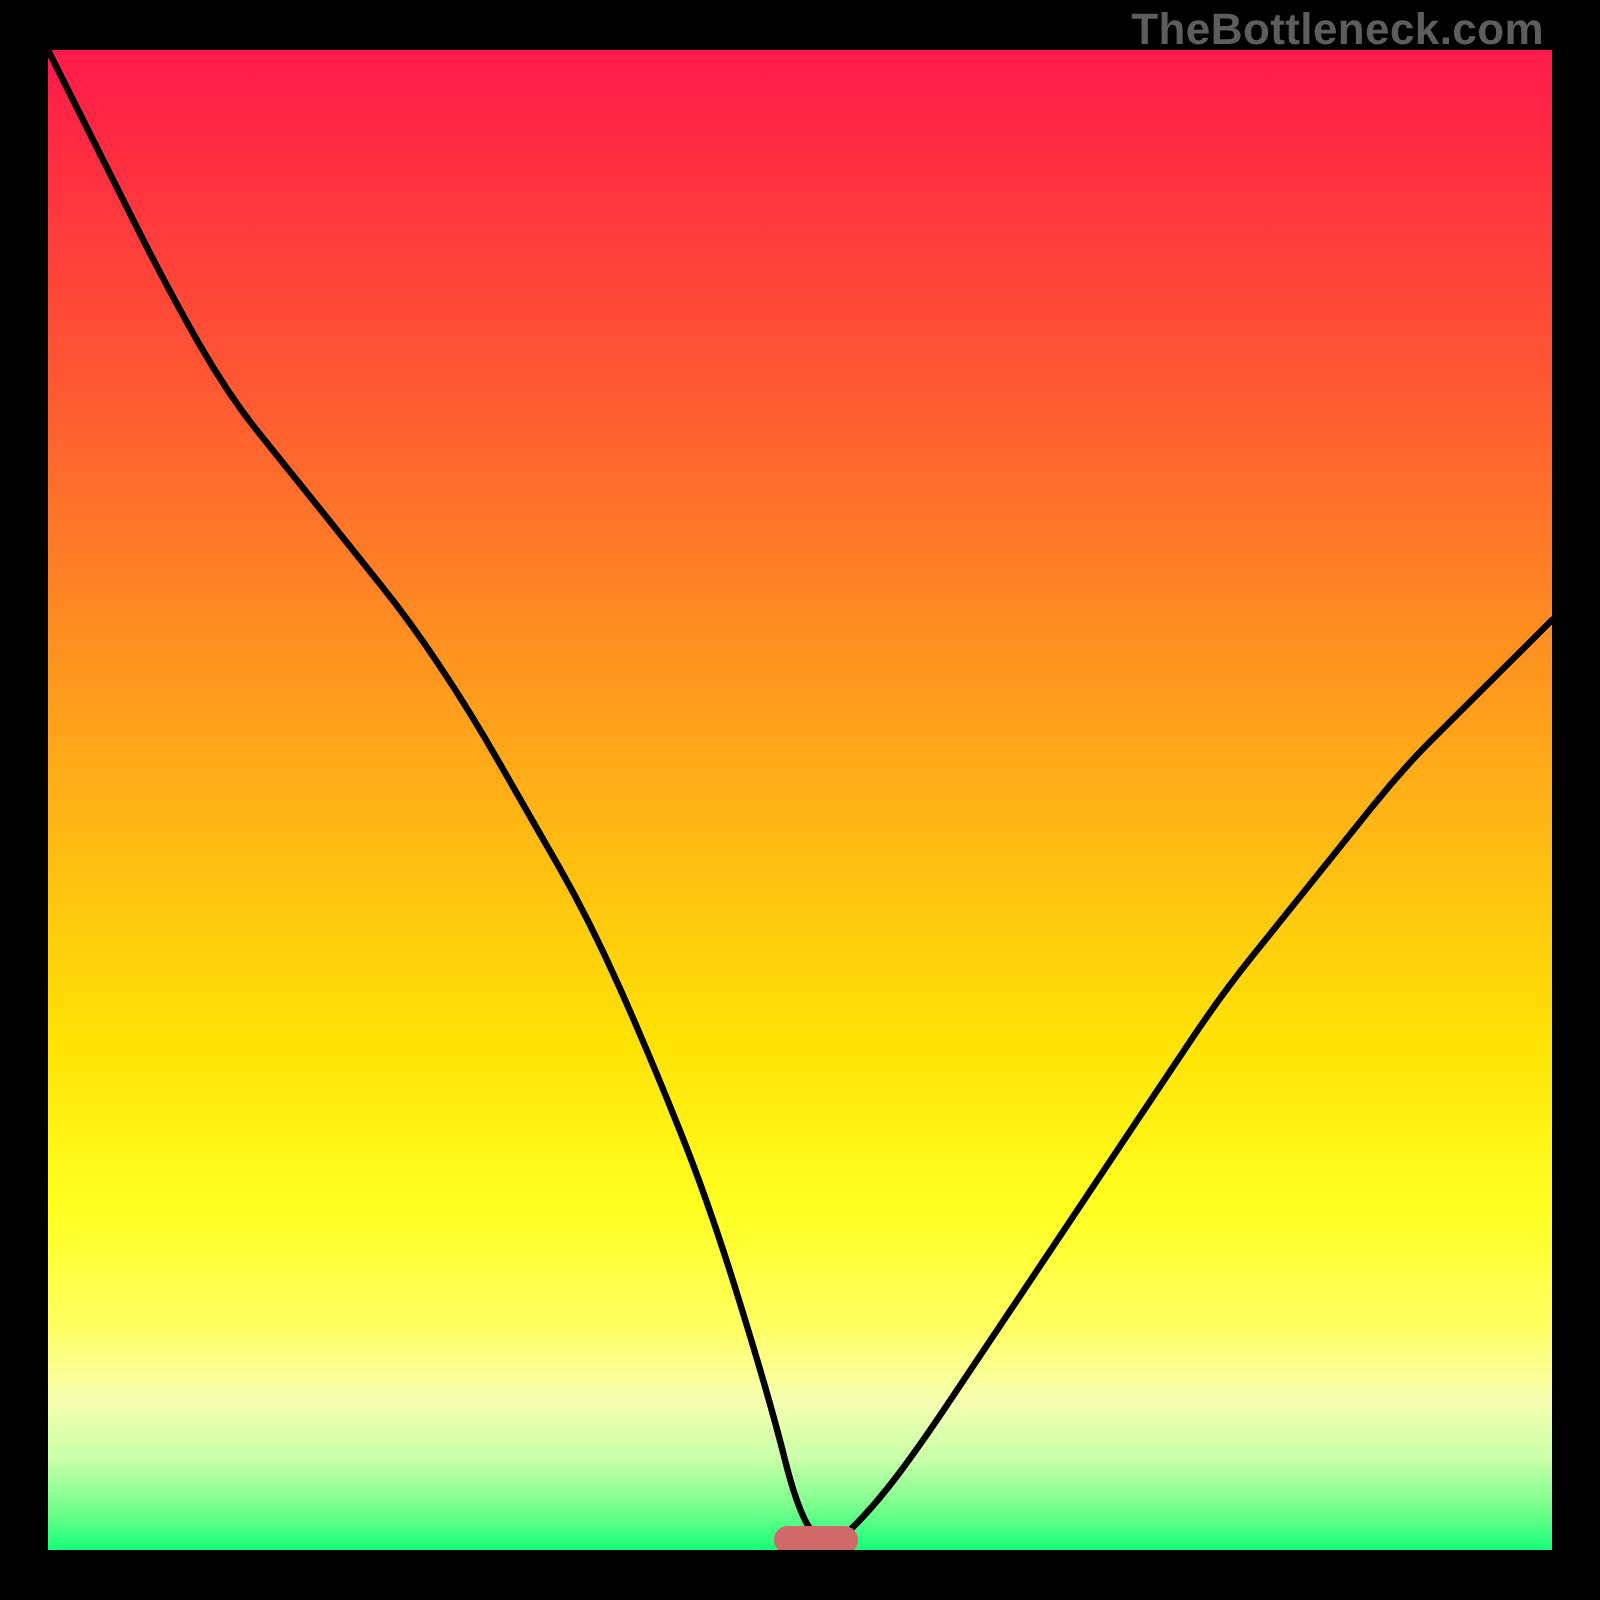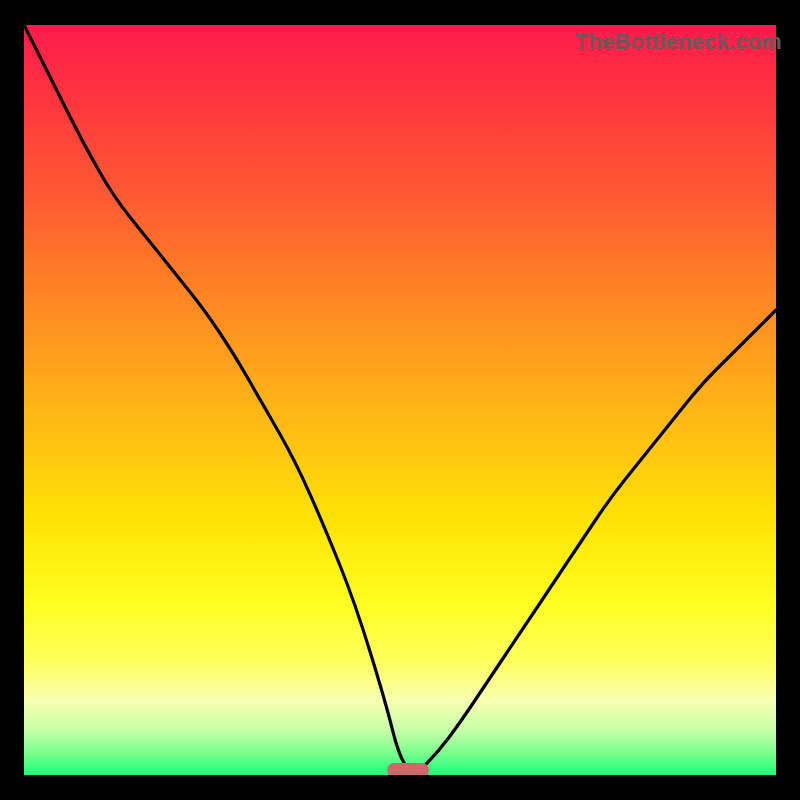--- a/index.html
+++ b/index.html
@@ -13,27 +13,26 @@
   }
   .frame {
     position: relative;
     width: 800px;
     height: 800px;
     background: #000;
   }
   .watermark {
     position: absolute;
     top: 2px;
-    right: 18px;
+    right: 28px;
     font-size: 22px;
     font-weight: 600;
     color: #5d5d5d;
     letter-spacing: 0.2px;
     z-index: 10;
-    margin-top: 27px;
   }
   .plot {
     position: absolute;
     
     left: 24px;
     top: 25px;
     width: 752px;   
     height: 750px;  
     overflow: hidden;
   }

